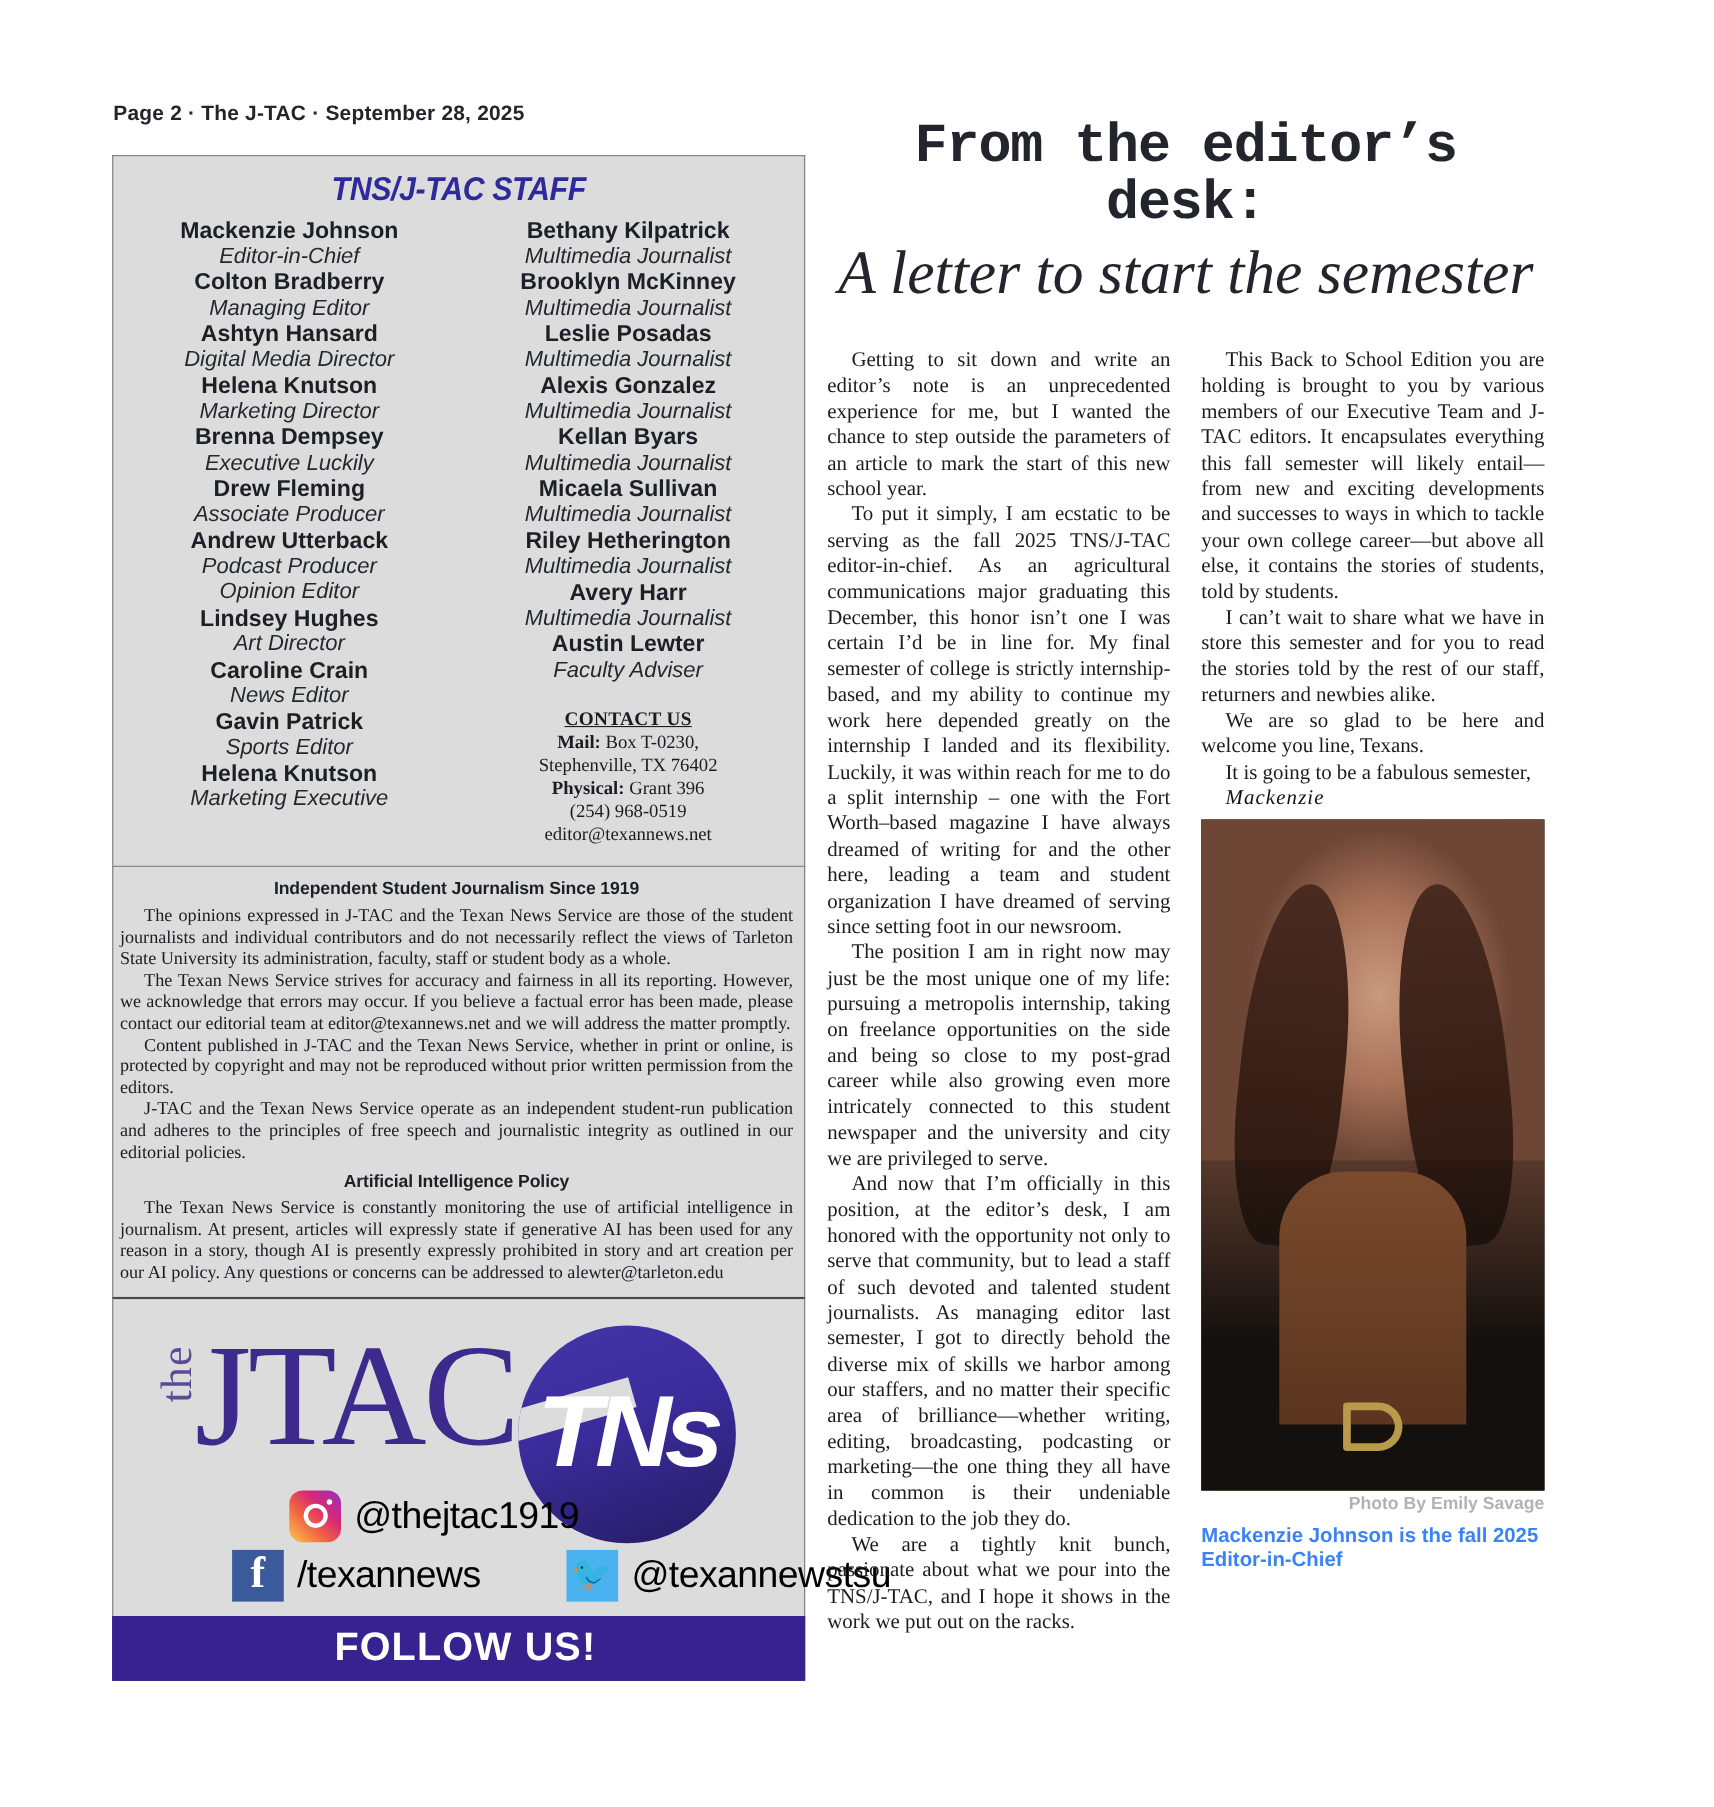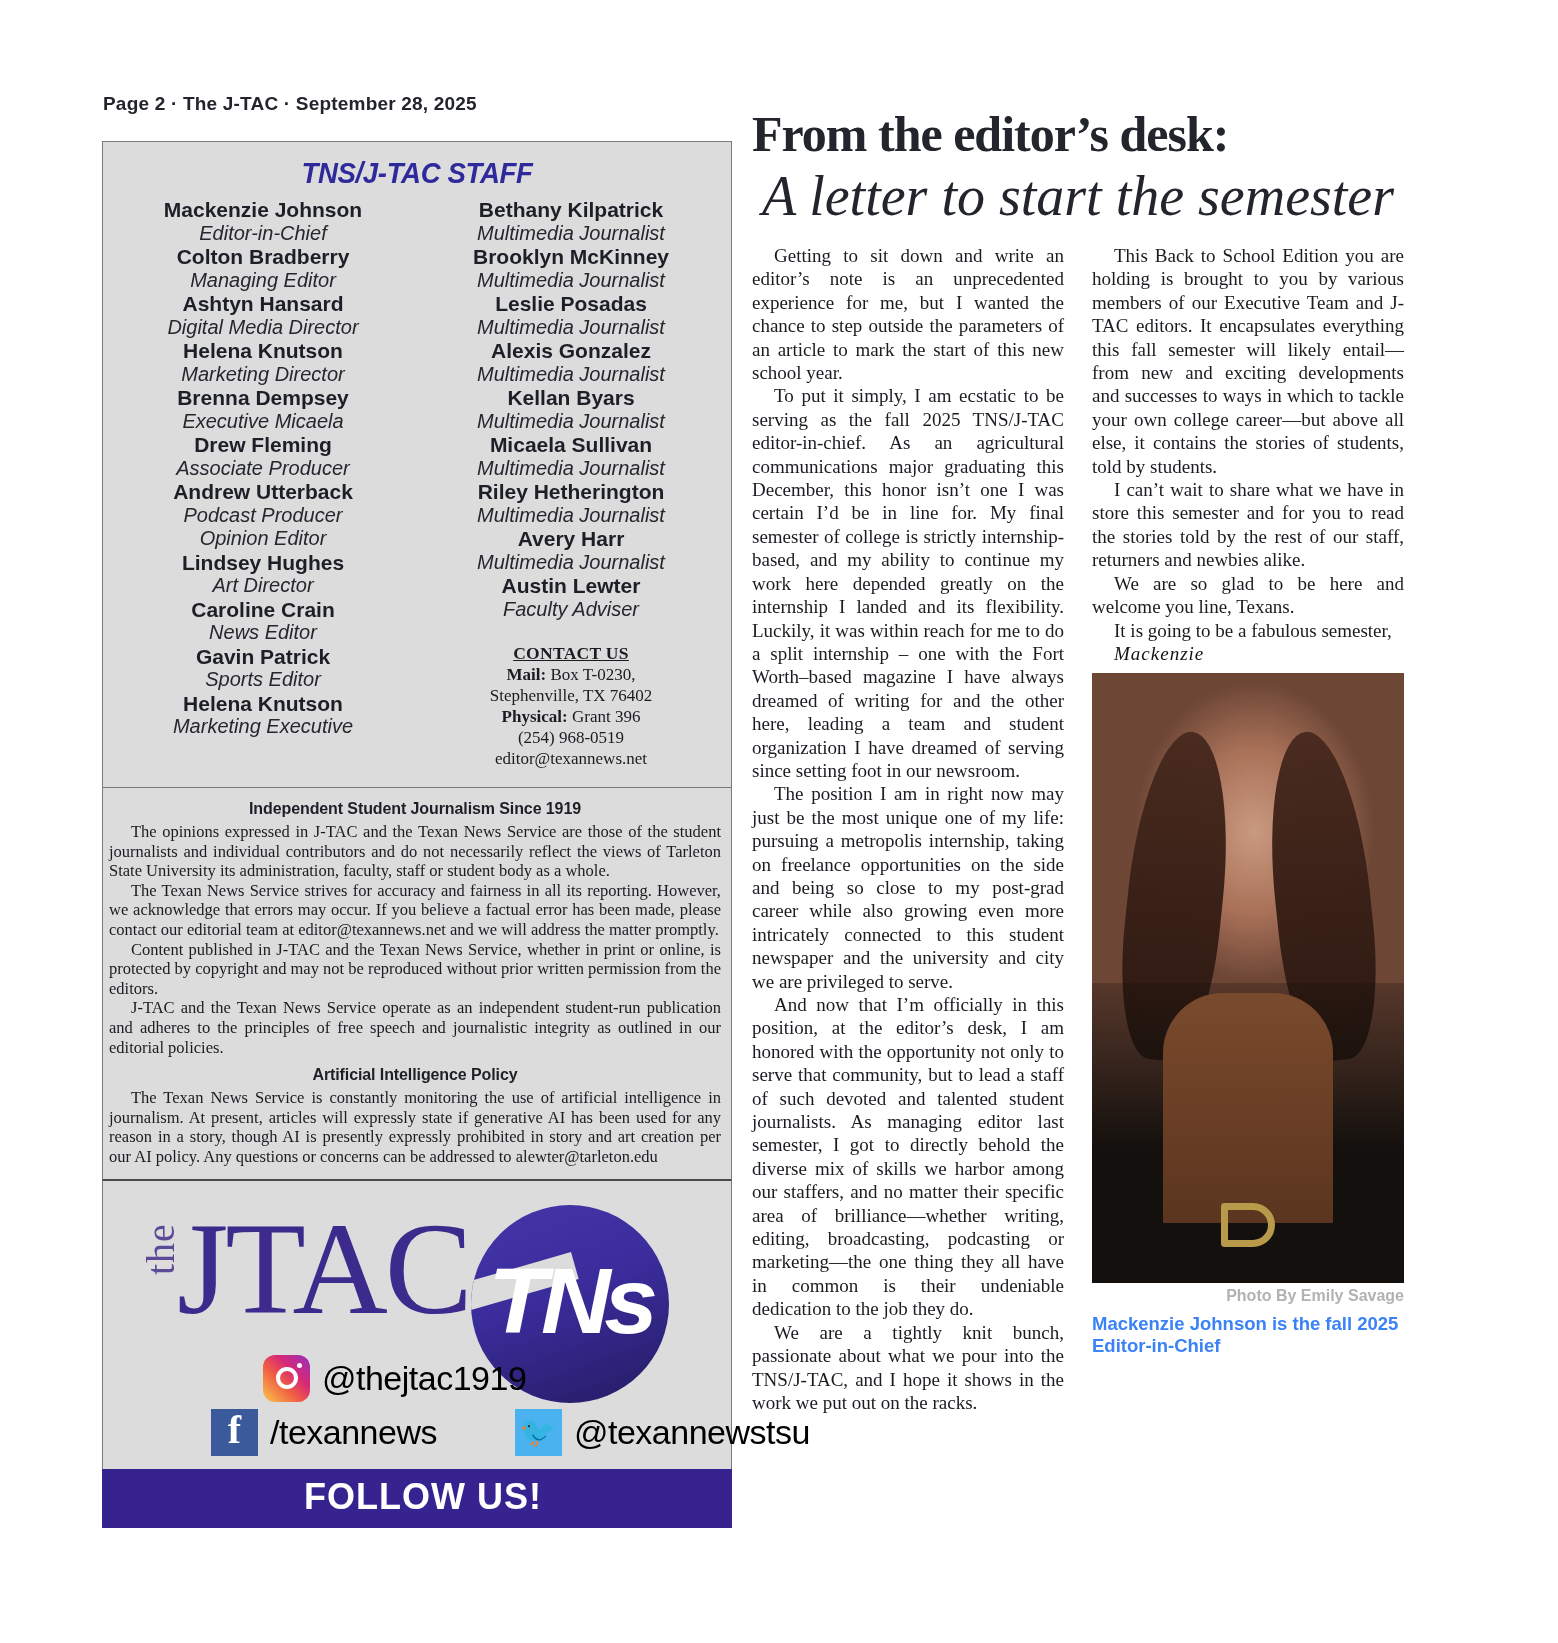--- a/index.html
+++ b/index.html
@@ -188,34 +188,34 @@
     font-weight:bold; font-size:36px;
     letter-spacing:1px;
     padding:6px 0 9px 12px;
   }
 
   
   .right-col {
     position:absolute; left:752px; top:108px; width:652px;
   }
   .kicker {
-    font-family:Liberation Serif, serif;
+    font-family:Liberation Mono, monospace;
     font-weight:bold; font-size:50px; line-height:52px;
     color:#23252d; letter-spacing:-1px;
-    text-align:left;
+    text-align:center;
   }
   .deck {
     font-family:"Liberation Serif", serif;
     font-style:italic; font-size:56px; line-height:60px;
     color:#23252d; text-align:center;
     margin-top:6px;
   }
 
   .article {
-    margin-top:18px;
+    margin-top:38px;
     column-count:2;
     column-gap:28px;
     column-fill:auto;
     height:1180px;
   }
   .article p {
     margin:0;
     text-indent:22px;
     text-align:justify;
     font-size:19px;
@@ -291,21 +291,21 @@
       <div class="staff-col">
         <div class="s-name">Mackenzie Johnson</div>
         <div class="s-role">Editor-in-Chief</div>
         <div class="s-name">Colton Bradberry</div>
         <div class="s-role">Managing Editor</div>
         <div class="s-name">Ashtyn Hansard</div>
         <div class="s-role">Digital Media Director</div>
         <div class="s-name">Helena Knutson</div>
         <div class="s-role">Marketing Director</div>
         <div class="s-name">Brenna Dempsey</div>
-        <div class="s-role">Executive Micaela</div>
+        <div class="s-role">Executive Luckily</div>
         <div class="s-name">Drew Fleming</div>
         <div class="s-role">Associate Producer</div>
         <div class="s-name">Andrew Utterback</div>
         <div class="s-role">Podcast Producer</div>
         <div class="s-role">Opinion Editor</div>
         <div class="s-name">Lindsey Hughes</div>
         <div class="s-role">Art Director</div>
         <div class="s-name">Caroline Crain</div>
         <div class="s-role">News Editor</div>
         <div class="s-name">Gavin Patrick</div>

